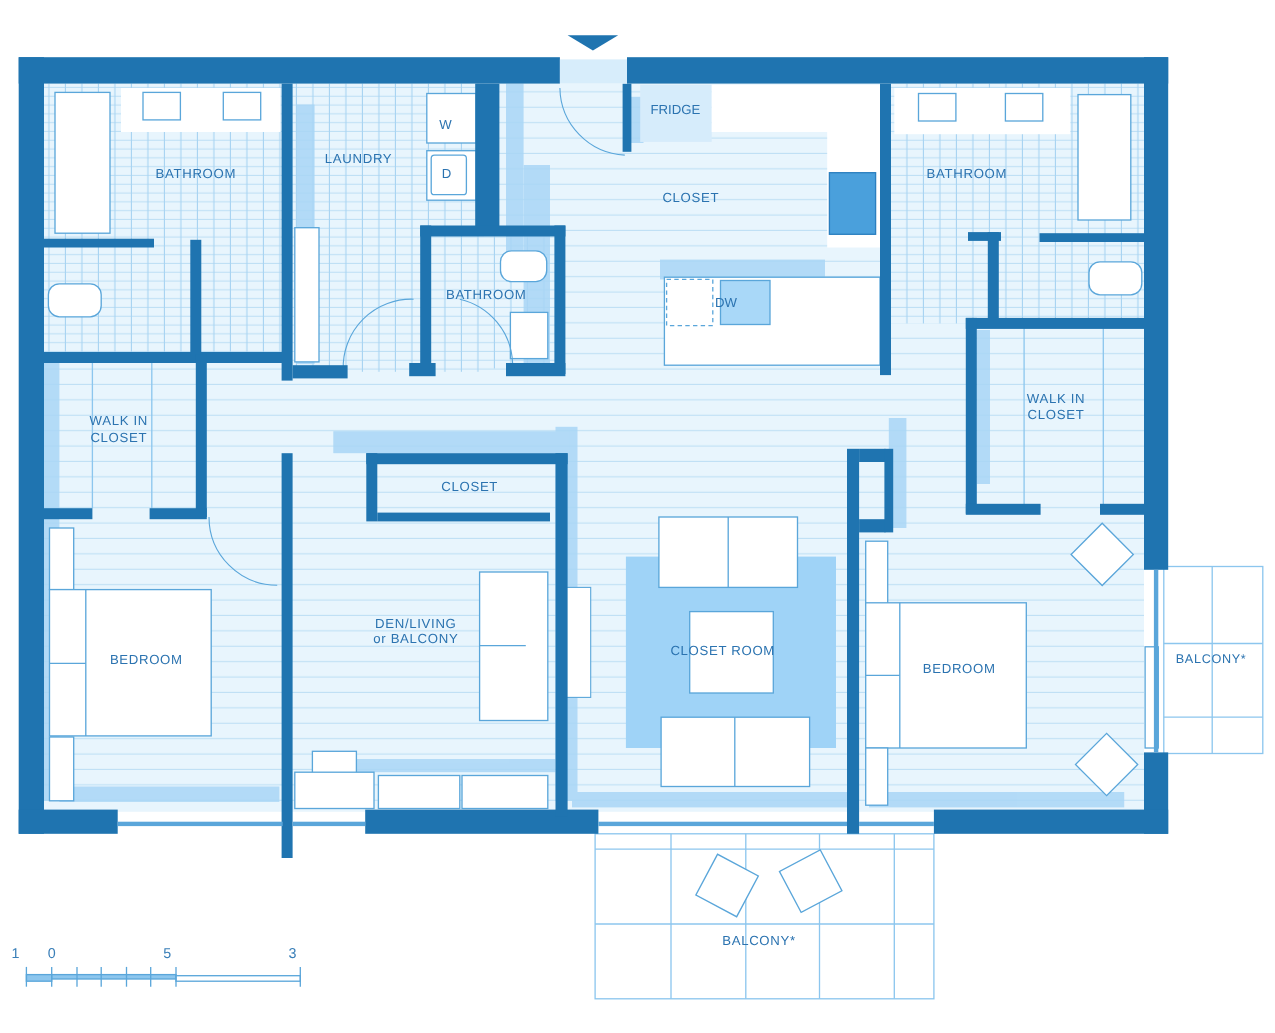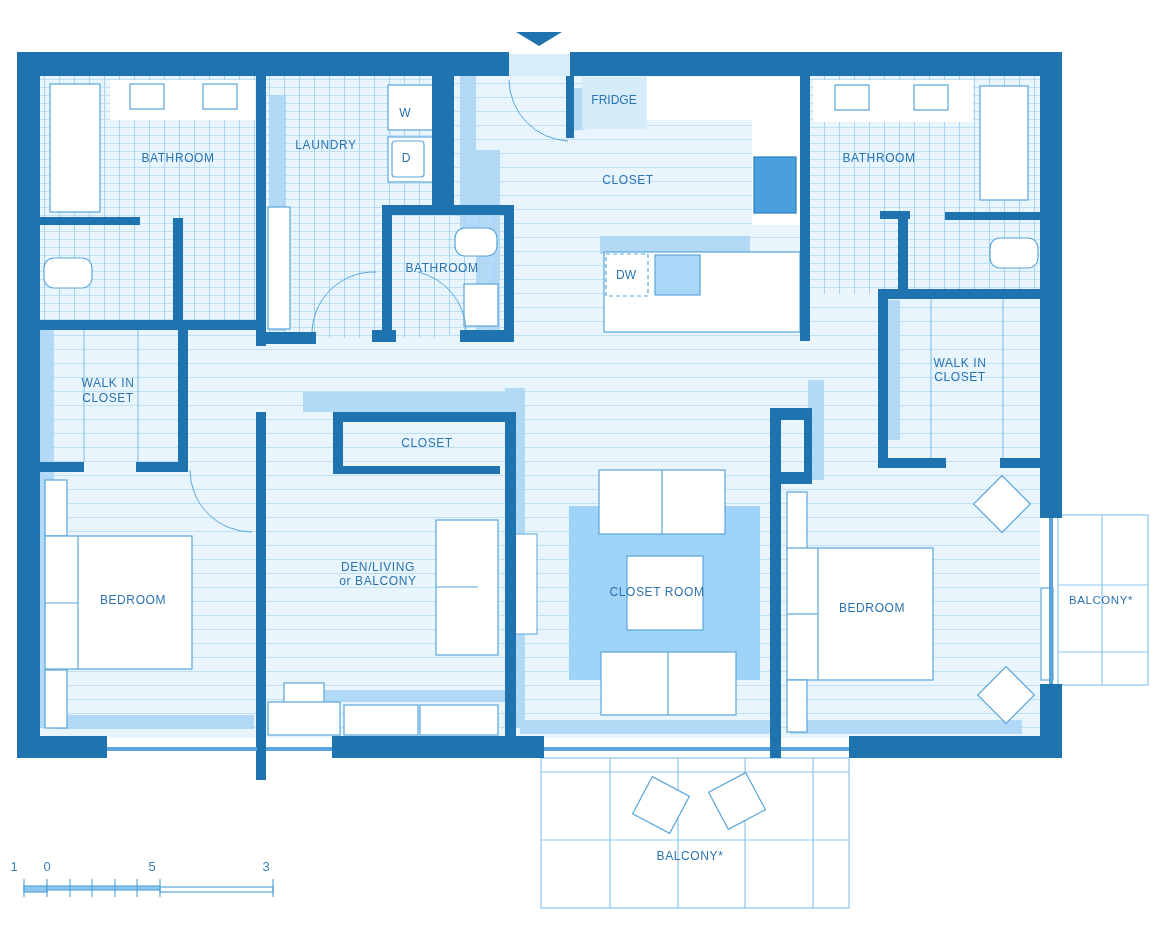--- a/index.html
+++ b/index.html
@@ -233,20 +233,20 @@
 <div class="lbl" style="left:427px;top:443px">CLOSET</div>
 <div class="lbl" style="left:378px;top:567px">DEN/LIVING</div>
 <div class="lbl" style="left:378px;top:581px">or BALCONY</div>
 <div class="lbl" style="left:657px;top:592px">CLOSET ROOM</div>
 <div class="lbl" style="left:133px;top:600px">BEDROOM</div>
 <div class="lbl" style="left:872px;top:608px">BEDROOM</div>
 <div class="lbl" style="left:690px;top:856px">BALCONY*</div>
 <div class="lbl small" style="left:1101px;top:600px">BALCONY*</div>
 
 <div class="appl" style="left:614px;top:100px">FRIDGE</div>
-<div class="appl" style="left:626px;top:275px">DW</div>
+<div class="appl" style="left:660px;top:275px">DW</div>
 <div class="appl" style="left:405px;top:113px">W</div>
 <div class="appl" style="left:406px;top:158px">D</div>
 
 <div class="scale-num" style="left:14px;top:859px">1</div>
 <div class="scale-num" style="left:47px;top:859px">0</div>
 <div class="scale-num" style="left:152px;top:859px">5</div>
 <div class="scale-num" style="left:266px;top:859px">3</div>
 
 </body></html>

